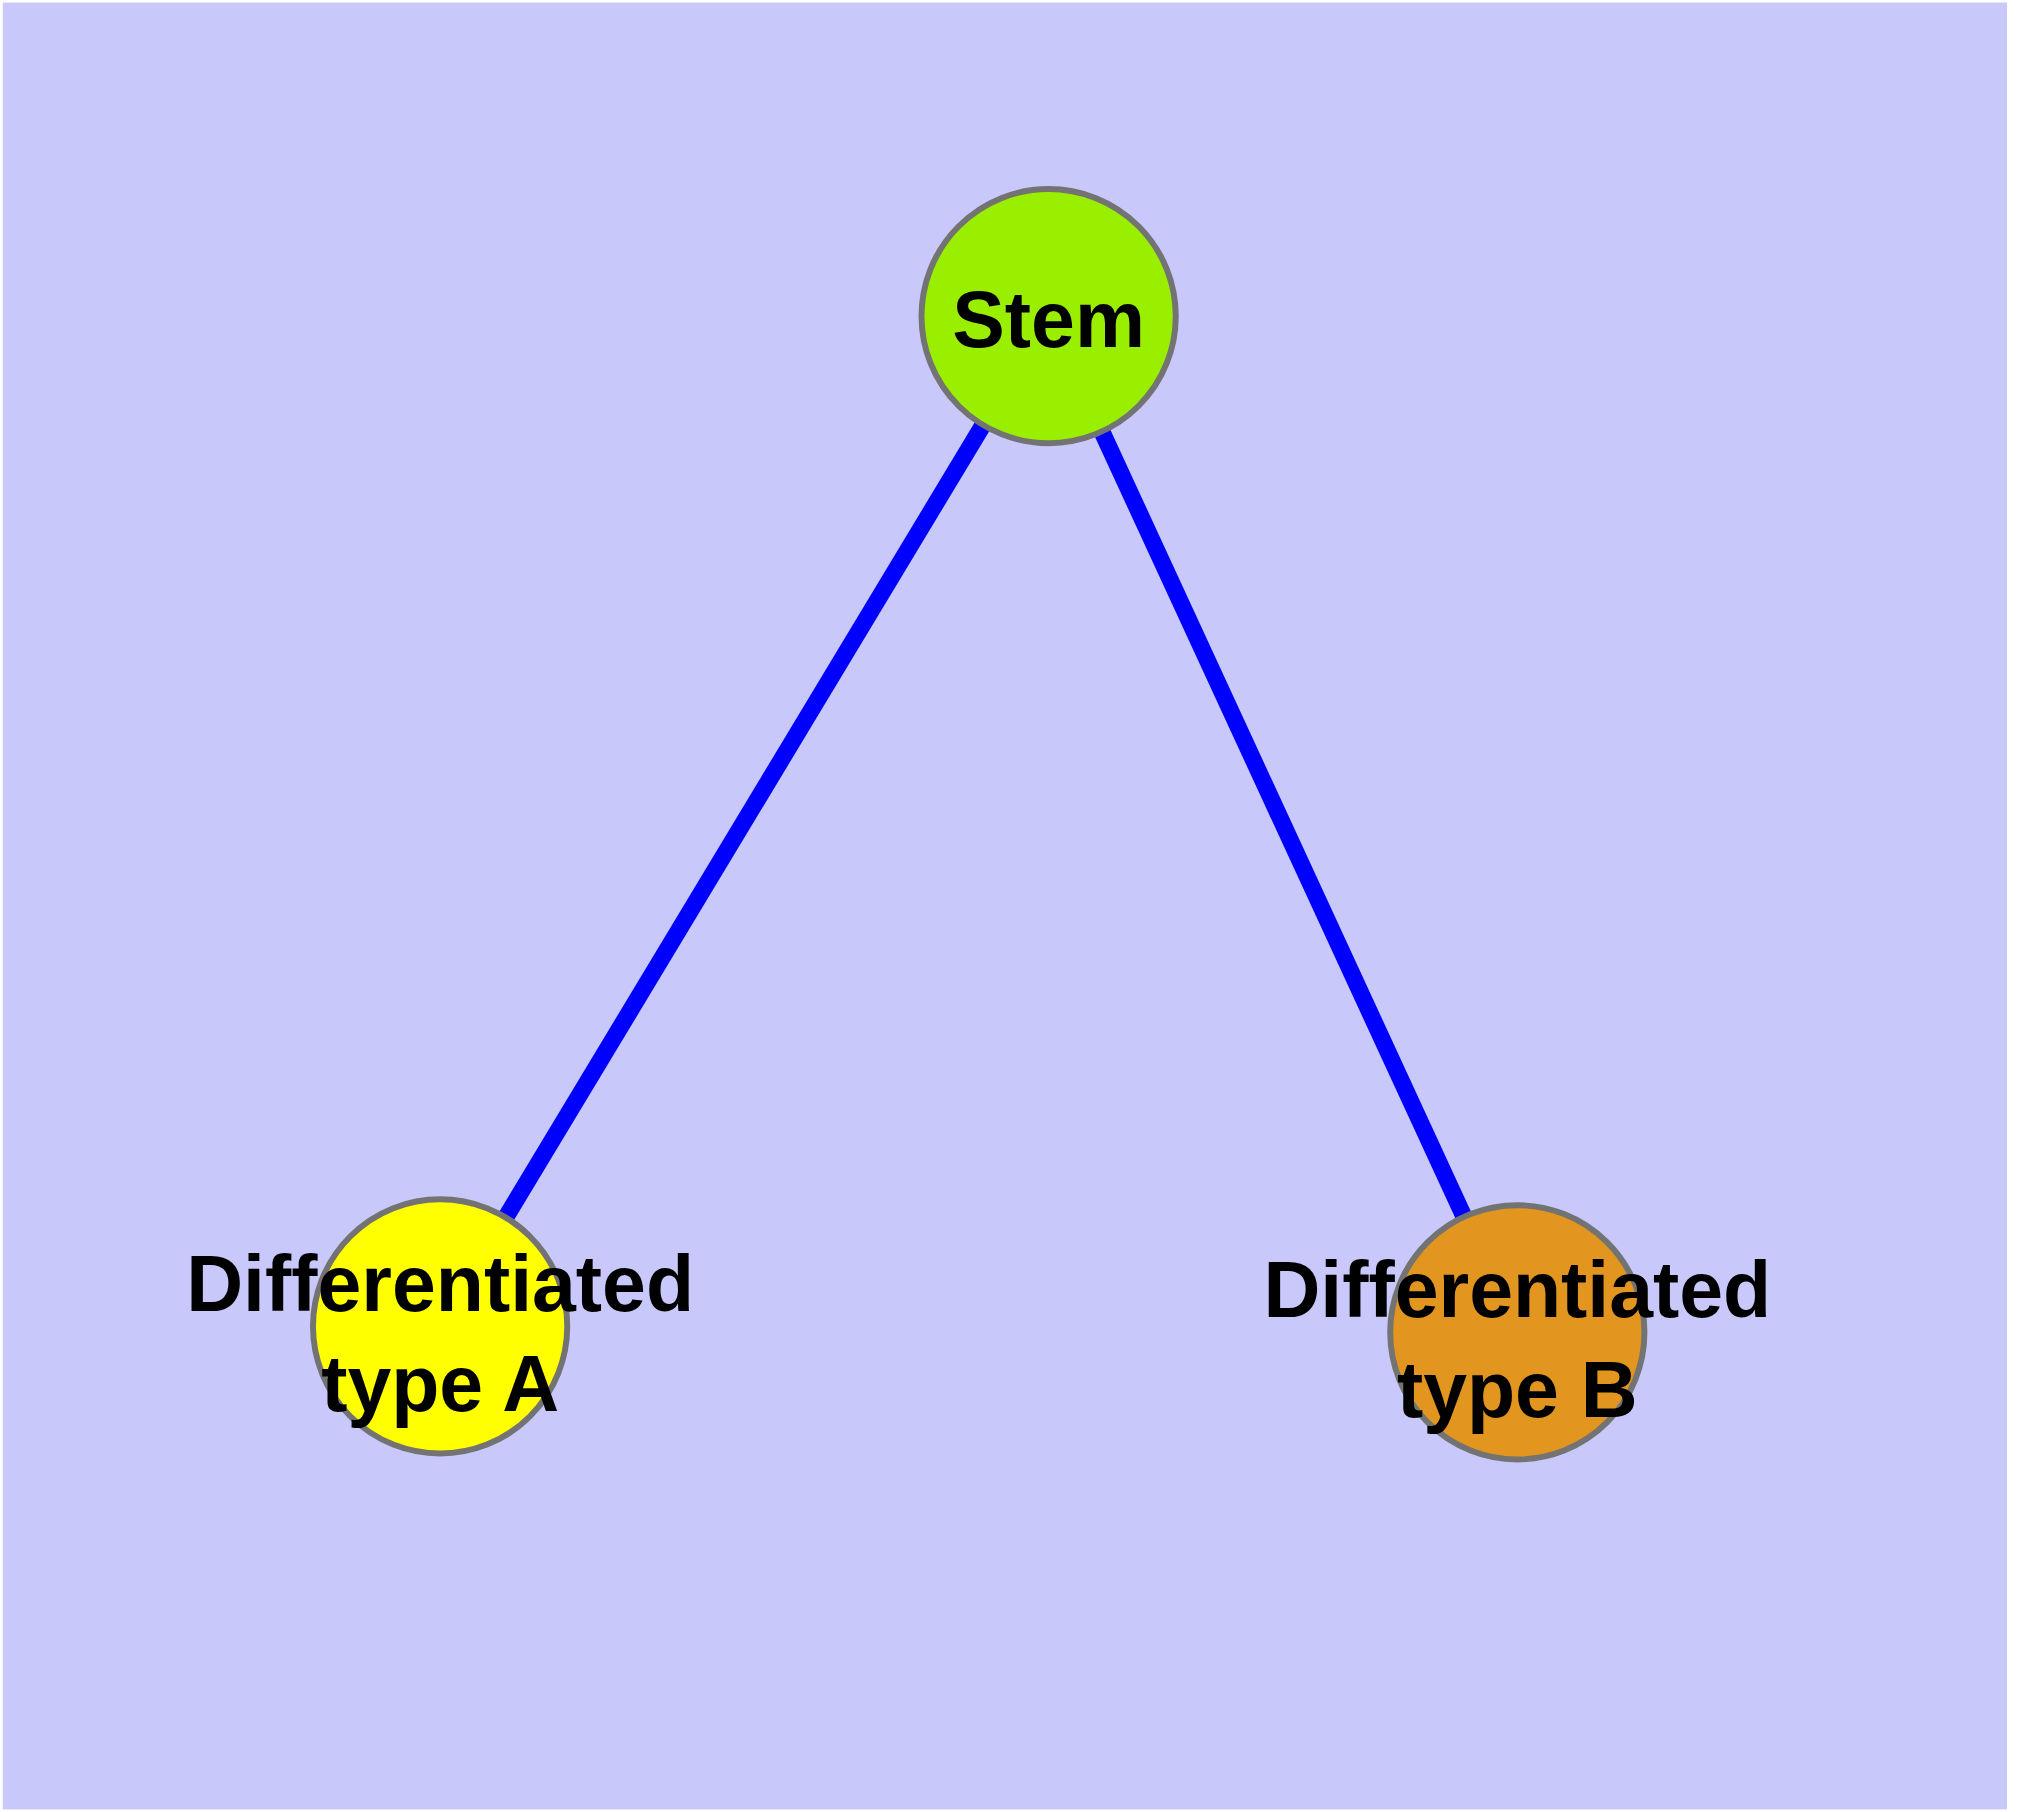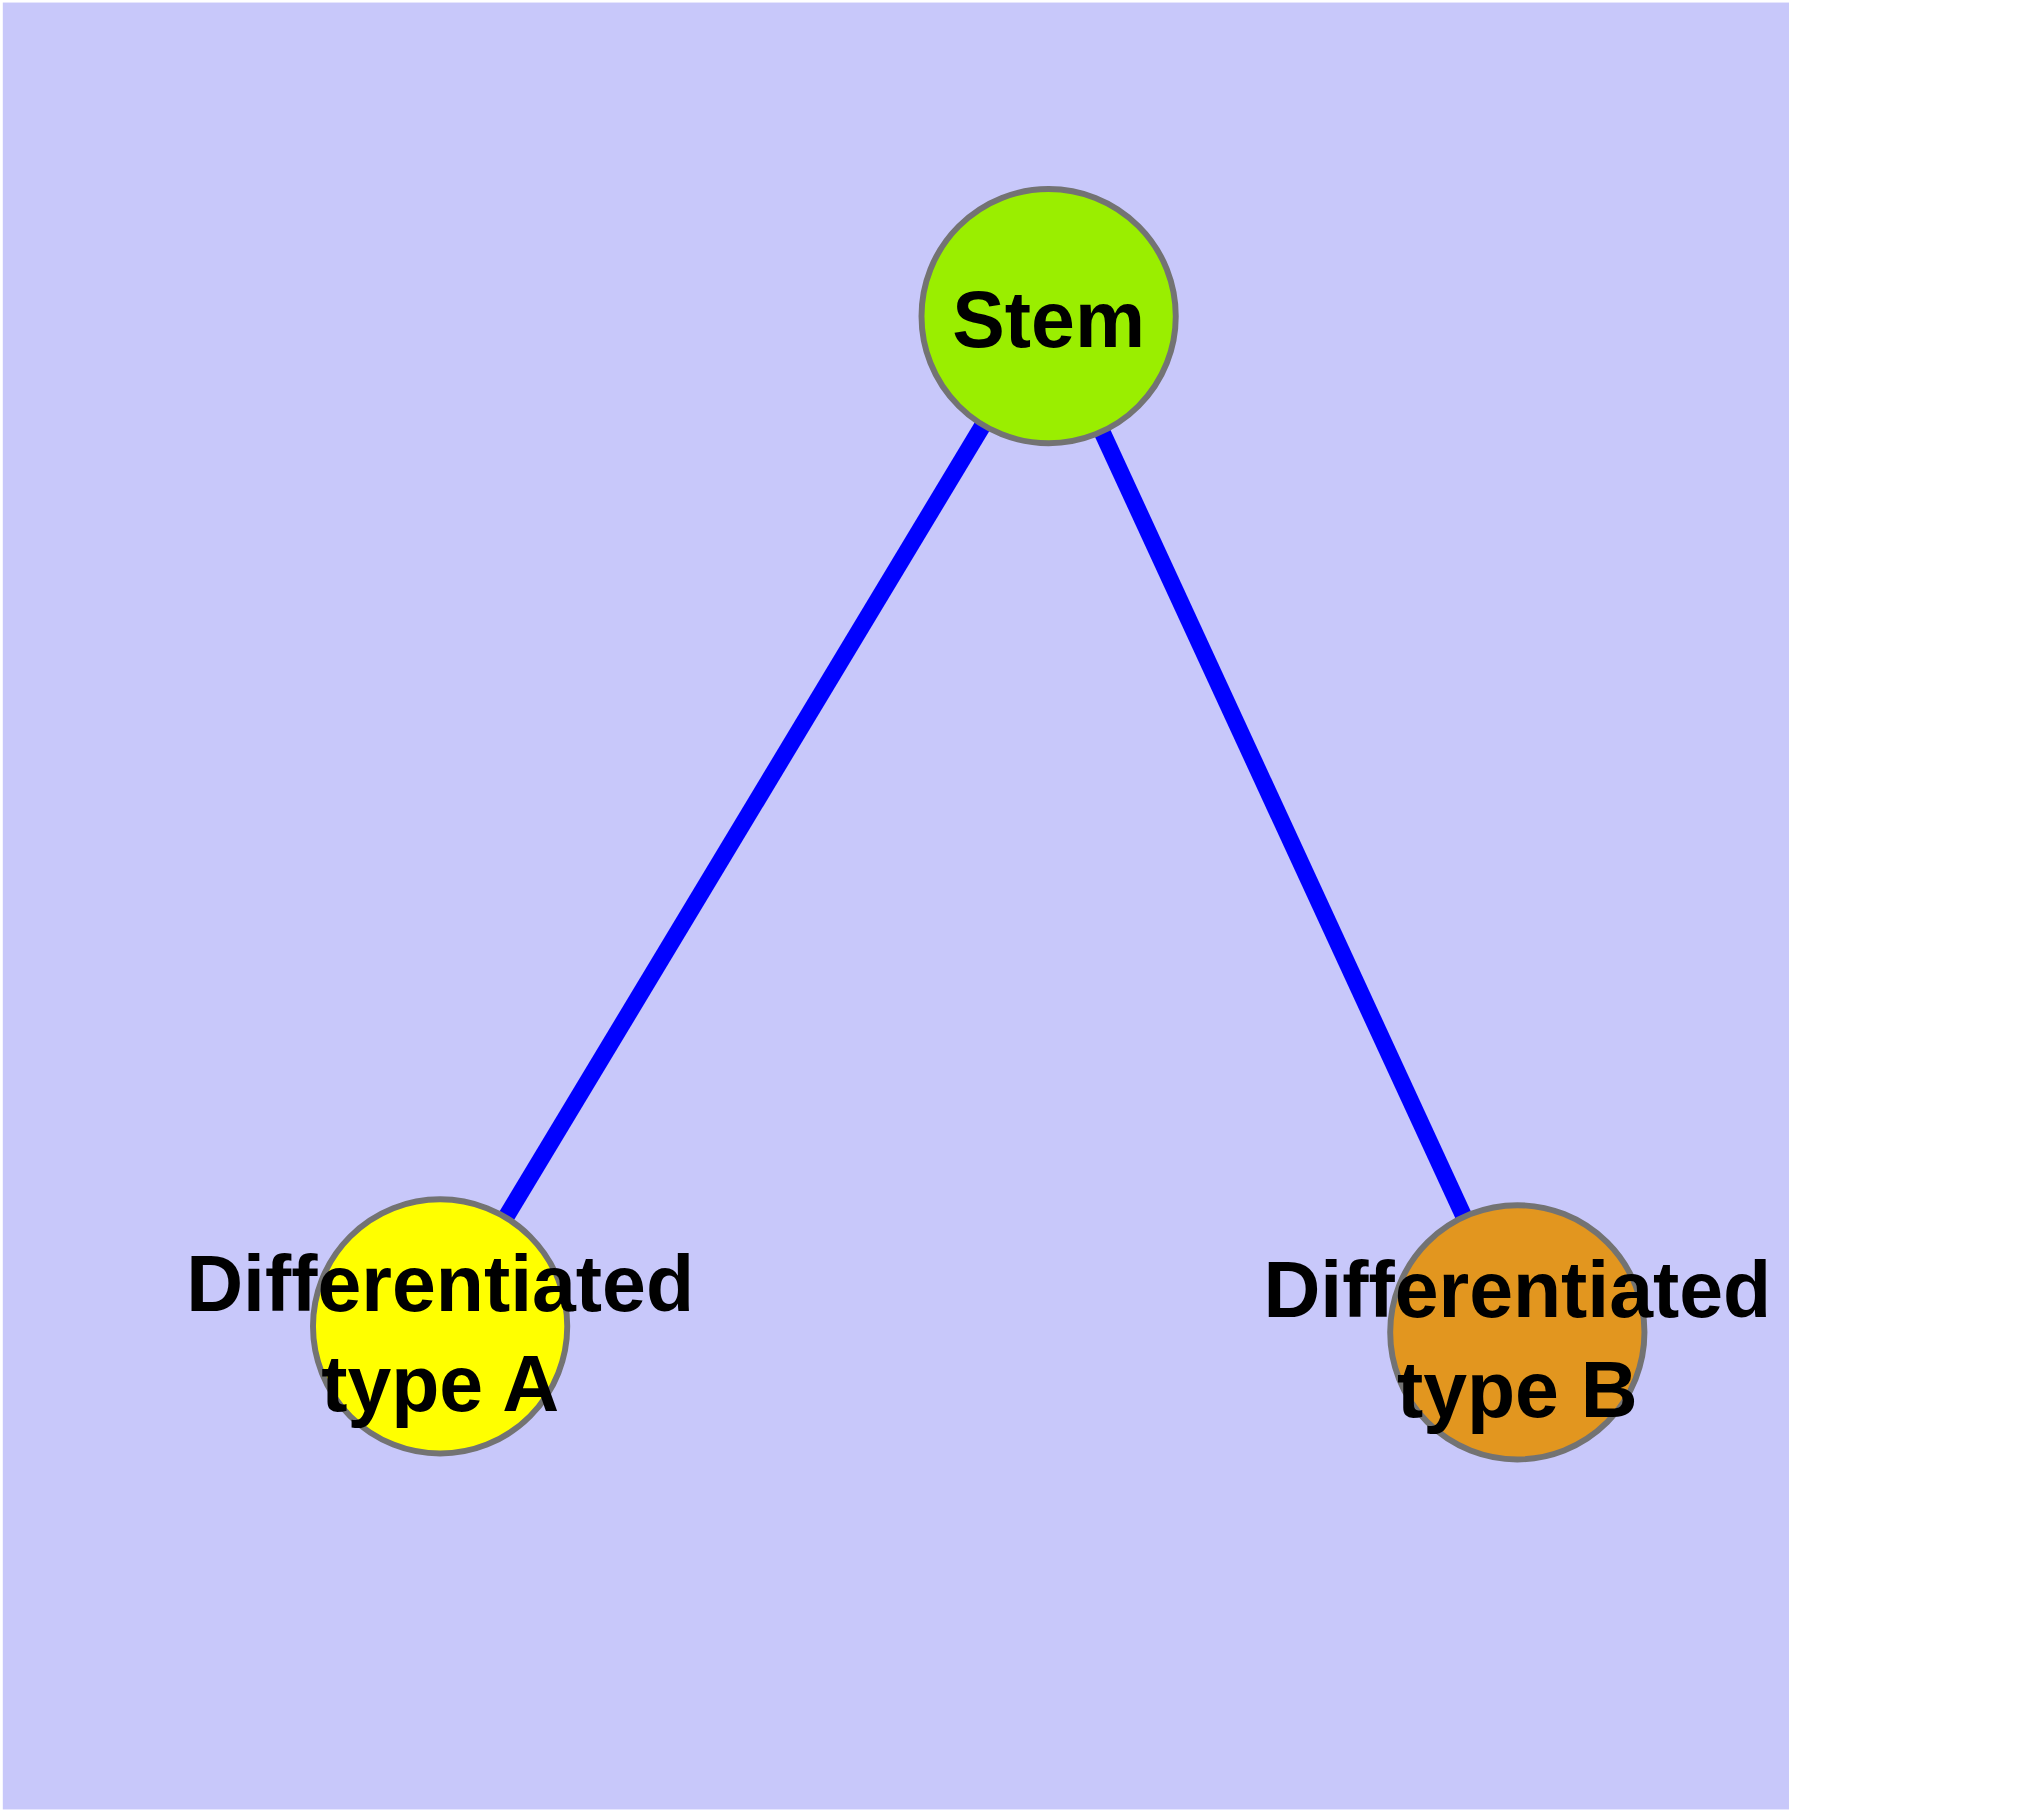--- a/index.html
+++ b/index.html
@@ -1,21 +1,21 @@
 <!DOCTYPE html>
 <html style="font-size:13.6px"><head>
 <meta charset="utf-8">
 <style>
   html, body {
     margin: 0;
     padding: 0;
     background: #ffffff;
   }
   .canvas-wrap {
-    width: 1789px;
+    width: 2007px;
     height: 1812px;
     overflow: hidden;
     text-align: right;
   }
   svg {
     display: block;
   }
   .node-label {
     font-family: "Liberation Sans", "DejaVu Sans", sans-serif;
     font-weight: bold;

